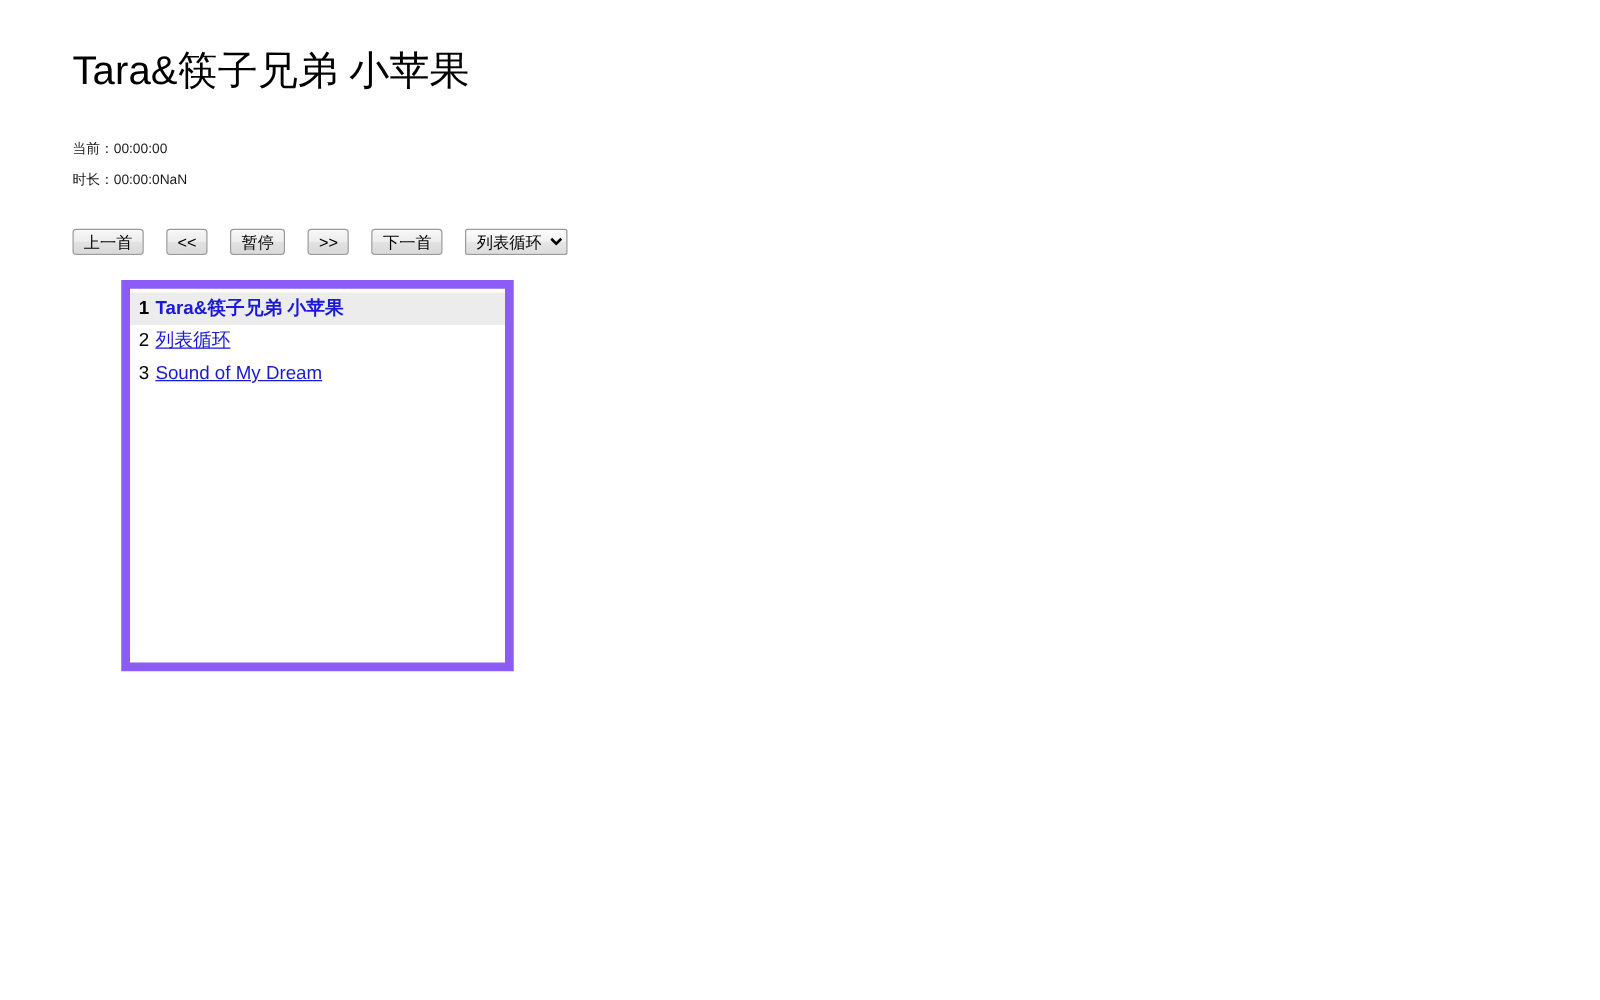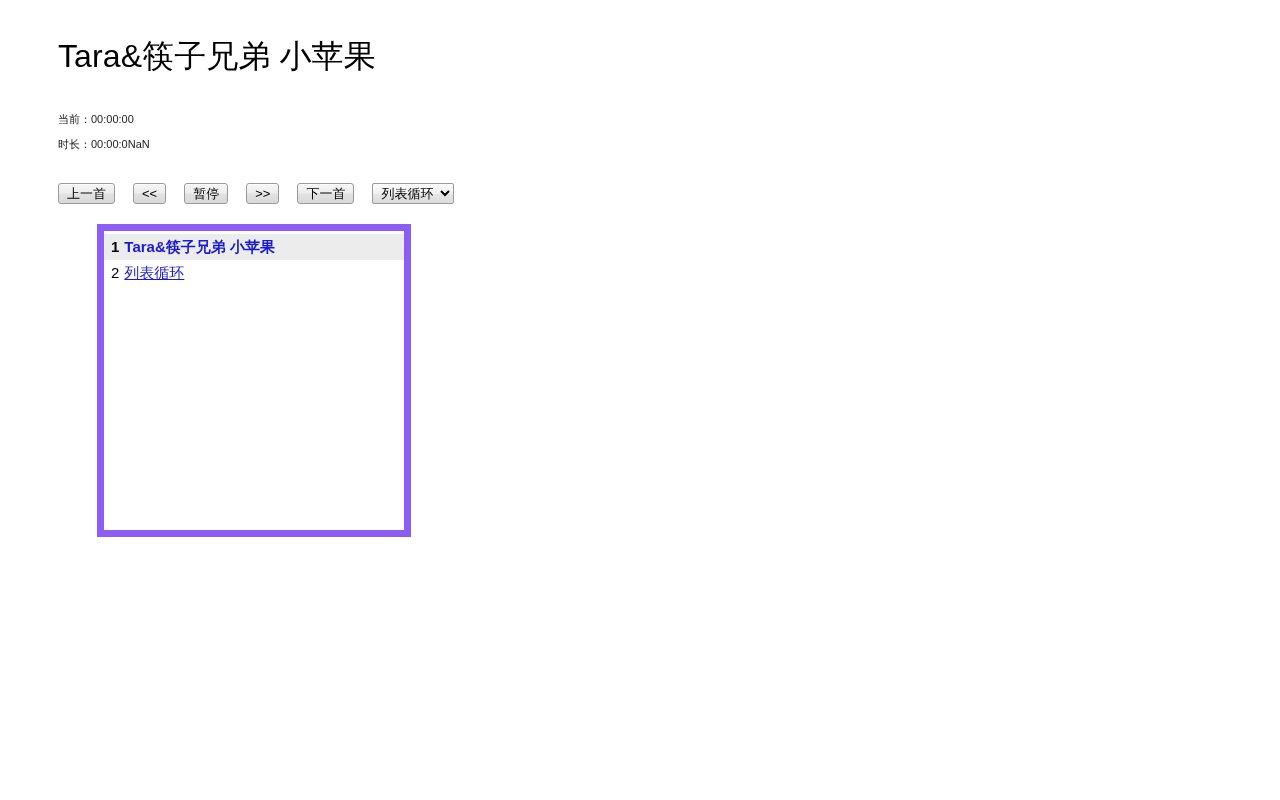--- a/index.html
+++ b/index.html
@@ -151,16 +151,17 @@
     <button class="ctl-btn">下一首</button>
     <select class="ctl-select">
       <option>列表循环</option>
     </select>
   </div>
 
   <div class="playlist">
     <ul class="playlist-inner" id="playlist-inner">
         <li class="pl-item active"><span class="pl-index">1</span><span class="pl-name">Tara&amp;筷子兄弟 小苹果</span></li>
         <li class="pl-item"><span class="pl-index">2</span><span class="pl-name">列表循环</span></li>
+        <li class="pl-item"><span class="pl-index">3</span><span class="pl-name">Sound of My Dream</span></li>
       </ul>
   </div>
 
 </div>
 
 </body></html>

